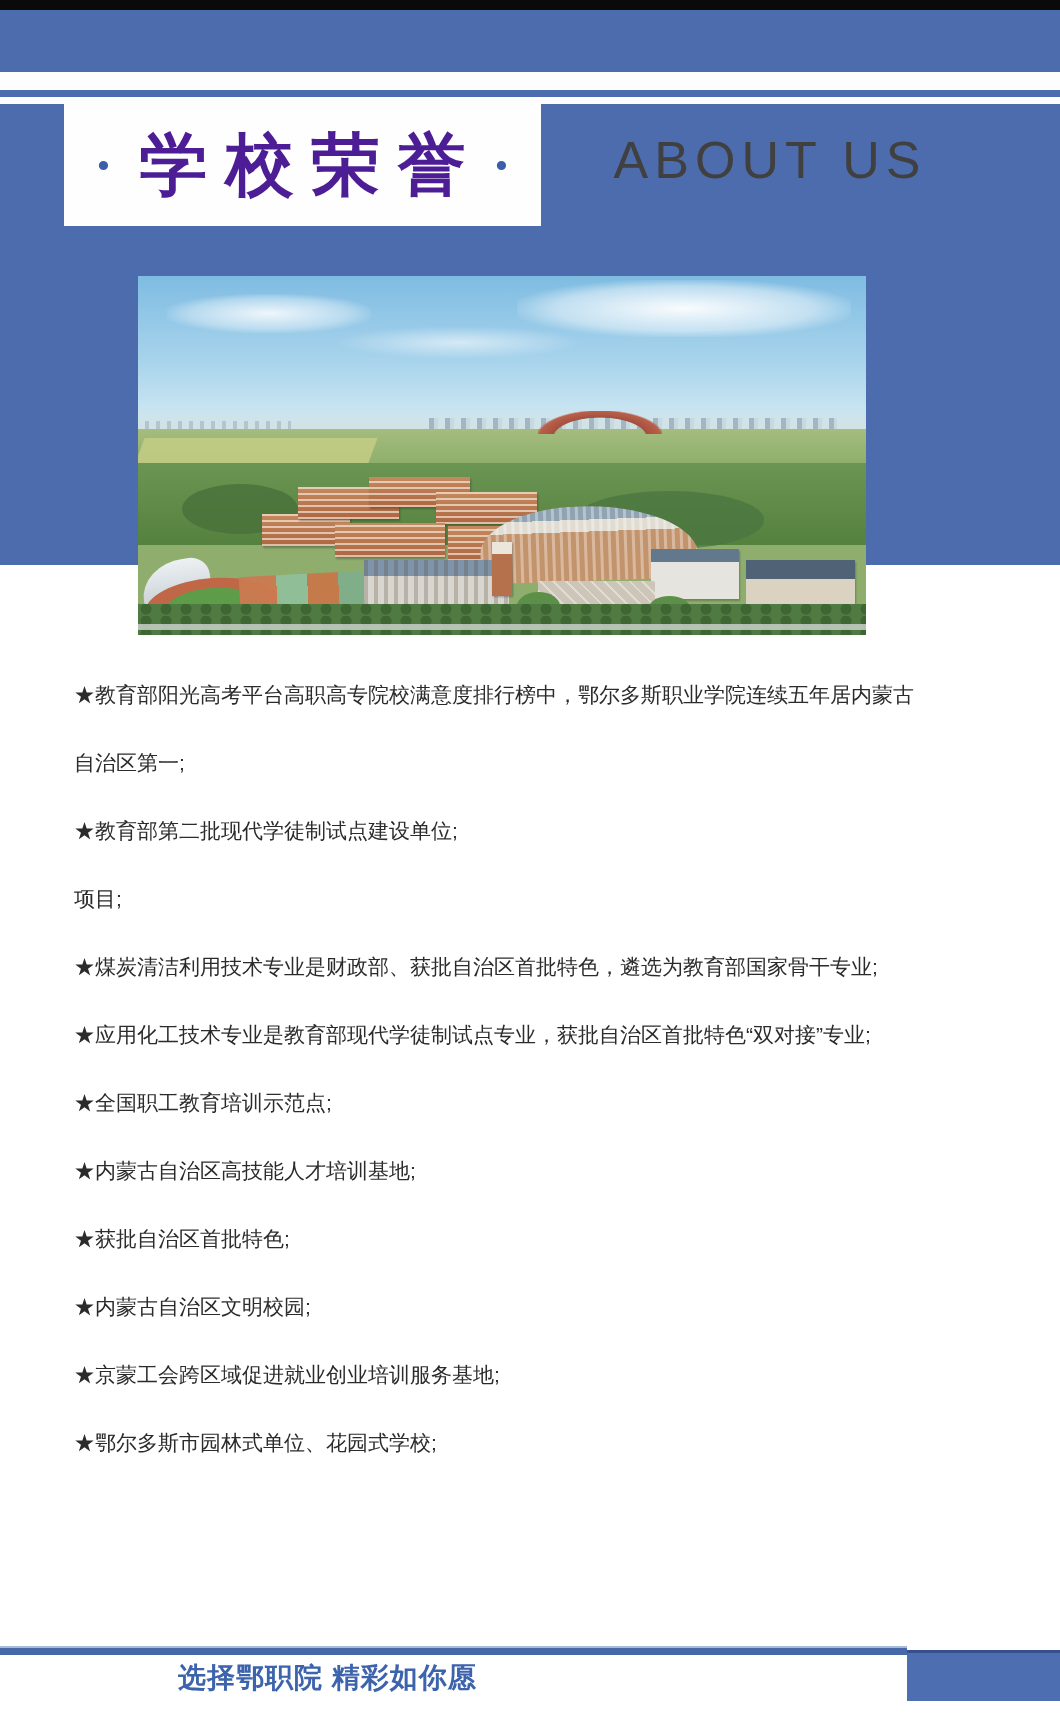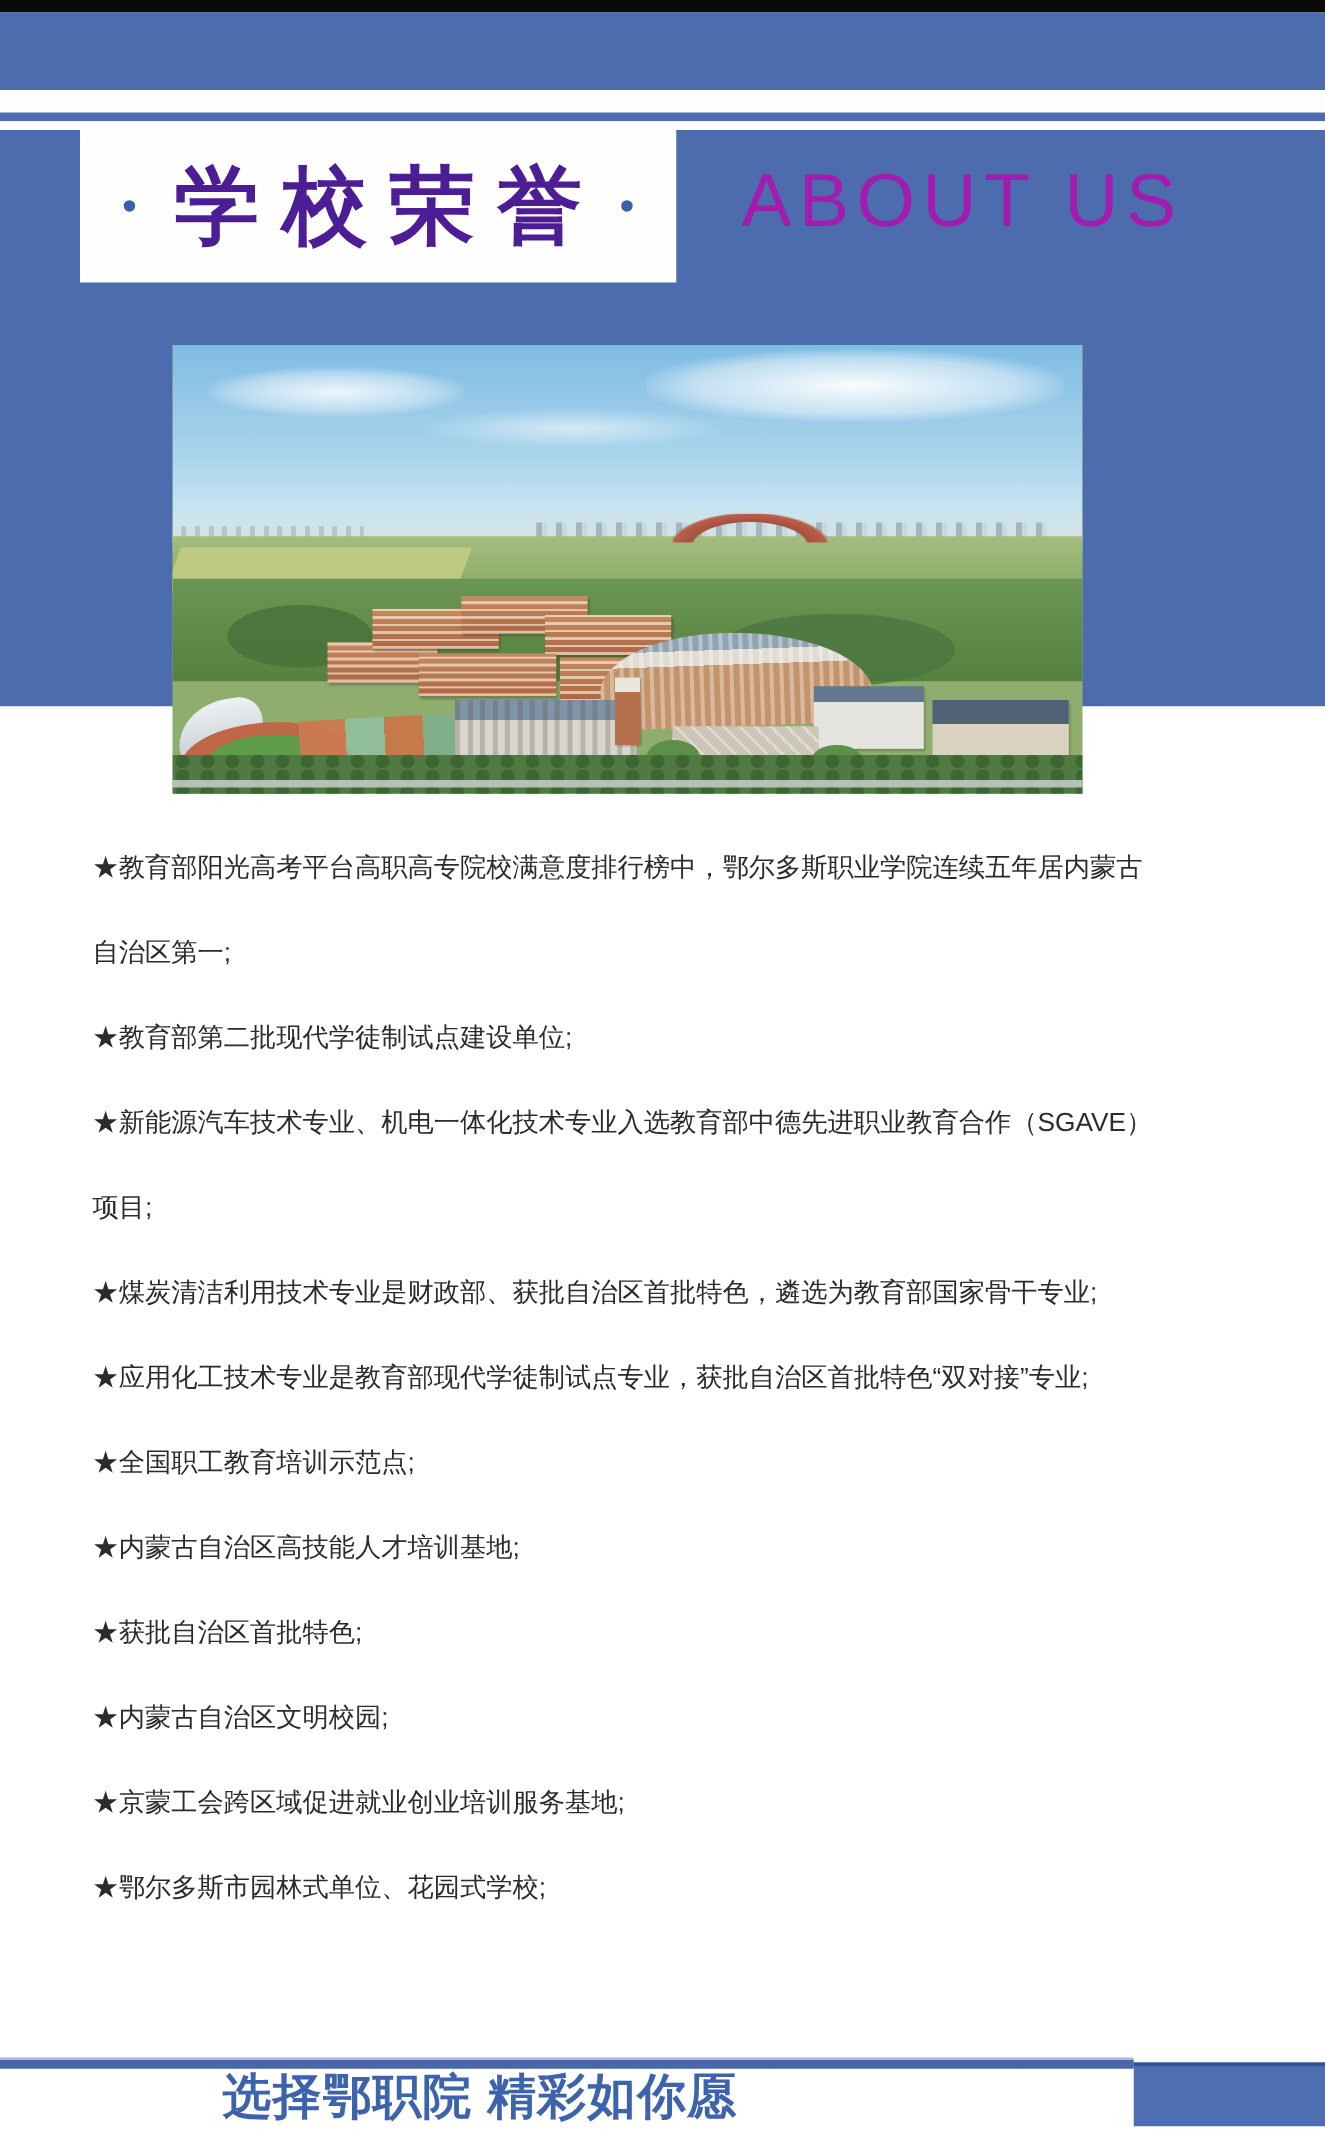--- a/index.html
+++ b/index.html
@@ -16,21 +16,21 @@
   
   .hero-blue-section{position:absolute;left:0;top:104px;width:1060px;height:461px;background:#4d6cae;}
 
   .title-box{position:absolute;left:64px;top:104px;width:477px;height:122px;background:#fefefe;
              display:flex;align-items:center;justify-content:center;gap:30px;}
   .title-dot{color:#3a5fa8;font-size:34px;line-height:1;}
   .title-text{color:#4c1d95;font-size:68px;font-weight:600;letter-spacing:18px;margin-right:-18px;
               white-space:nowrap;}
 
   .about-us{position:absolute;left:560px;top:122px;width:420px;height:76px;
-            color:#a21caf;font-size:60px;letter-spacing:6px;font-weight:400;
+            color:#404040;font-size:52px;letter-spacing:6px;font-weight:400;
             display:flex;align-items:center;justify-content:center;white-space:nowrap;}
 
   
   .campus-photo{position:absolute;left:138px;top:276px;width:728px;height:359px;overflow:hidden;
                 background:#8fae6e;}
   .campus-photo div{position:absolute;}
   .ph-sky{left:0;top:0;width:100%;height:44%;
           background:linear-gradient(#7fbce2 0%,#a9d4ec 55%,#d9edf4 100%);}
   .ph-cloud-1{left:52%;top:1%;width:46%;height:16%;
           background:radial-gradient(ellipse at 50% 50%,rgba(255,255,255,.95) 0%,rgba(255,255,255,.45) 55%,transparent 75%);}
@@ -96,21 +96,21 @@
 
   
   .honors-list{position:absolute;left:74px;top:661px;width:960px;
                color:#2b2b2b;font-size:21px;}
   .honor-line{height:68px;line-height:68px;white-space:nowrap;}
 
   
   .footer-rule{position:absolute;left:0;top:1646px;width:907px;height:9px;
                background:linear-gradient(#a9b9d8 0 2px,#4867a8 2px 100%);}
   .footer-slogan{position:absolute;left:178px;top:1655px;height:46px;line-height:46px;
-               color:#3c63ab;font-size:39px;font-weight:600;letter-spacing:1px;white-space:nowrap;}
+               color:#3c63ab;font-size:28px;font-weight:600;letter-spacing:1px;white-space:nowrap;}
   .footer-corner-block{position:absolute;left:907px;top:1650px;width:153px;height:48px;
                background:#4d6fb2;border-top:3px solid #35508c;}
 </style>
 </head>
 <body>
 
 <div class="page">
 
   <div class="top-black-bar"></div>
   <div class="header-blue-band"></div>
@@ -163,21 +163,20 @@
     <div class="ph-lawn-1"></div>
     <div class="ph-lawn-2"></div>
     <div class="ph-tree-row"></div>
     <div class="ph-road"></div>
   </div>
 
   <div class="honors-list">
     <div class="honor-line">★教育部阳光高考平台高职高专院校满意度排行榜中，鄂尔多斯职业学院连续五年居内蒙古</div>
     <div class="honor-line">自治区第一;</div>
     <div class="honor-line">★教育部第二批现代学徒制试点建设单位;</div>
-    <div class="honor-line">★新能源汽车技术专业、机电一体化技术专业入选教育部中德先进职业教育合作（SGAVE）</div>
     <div class="honor-line">项目;</div>
     <div class="honor-line">★煤炭清洁利用技术专业是财政部、获批自治区首批特色，遴选为教育部国家骨干专业;</div>
     <div class="honor-line">★应用化工技术专业是教育部现代学徒制试点专业，获批自治区首批特色“双对接”专业;</div>
     <div class="honor-line">★全国职工教育培训示范点;</div>
     <div class="honor-line">★内蒙古自治区高技能人才培训基地;</div>
     <div class="honor-line">★获批自治区首批特色;</div>
     <div class="honor-line">★内蒙古自治区文明校园;</div>
     <div class="honor-line">★京蒙工会跨区域促进就业创业培训服务基地;</div>
     <div class="honor-line">★鄂尔多斯市园林式单位、花园式学校;</div>
   </div>

